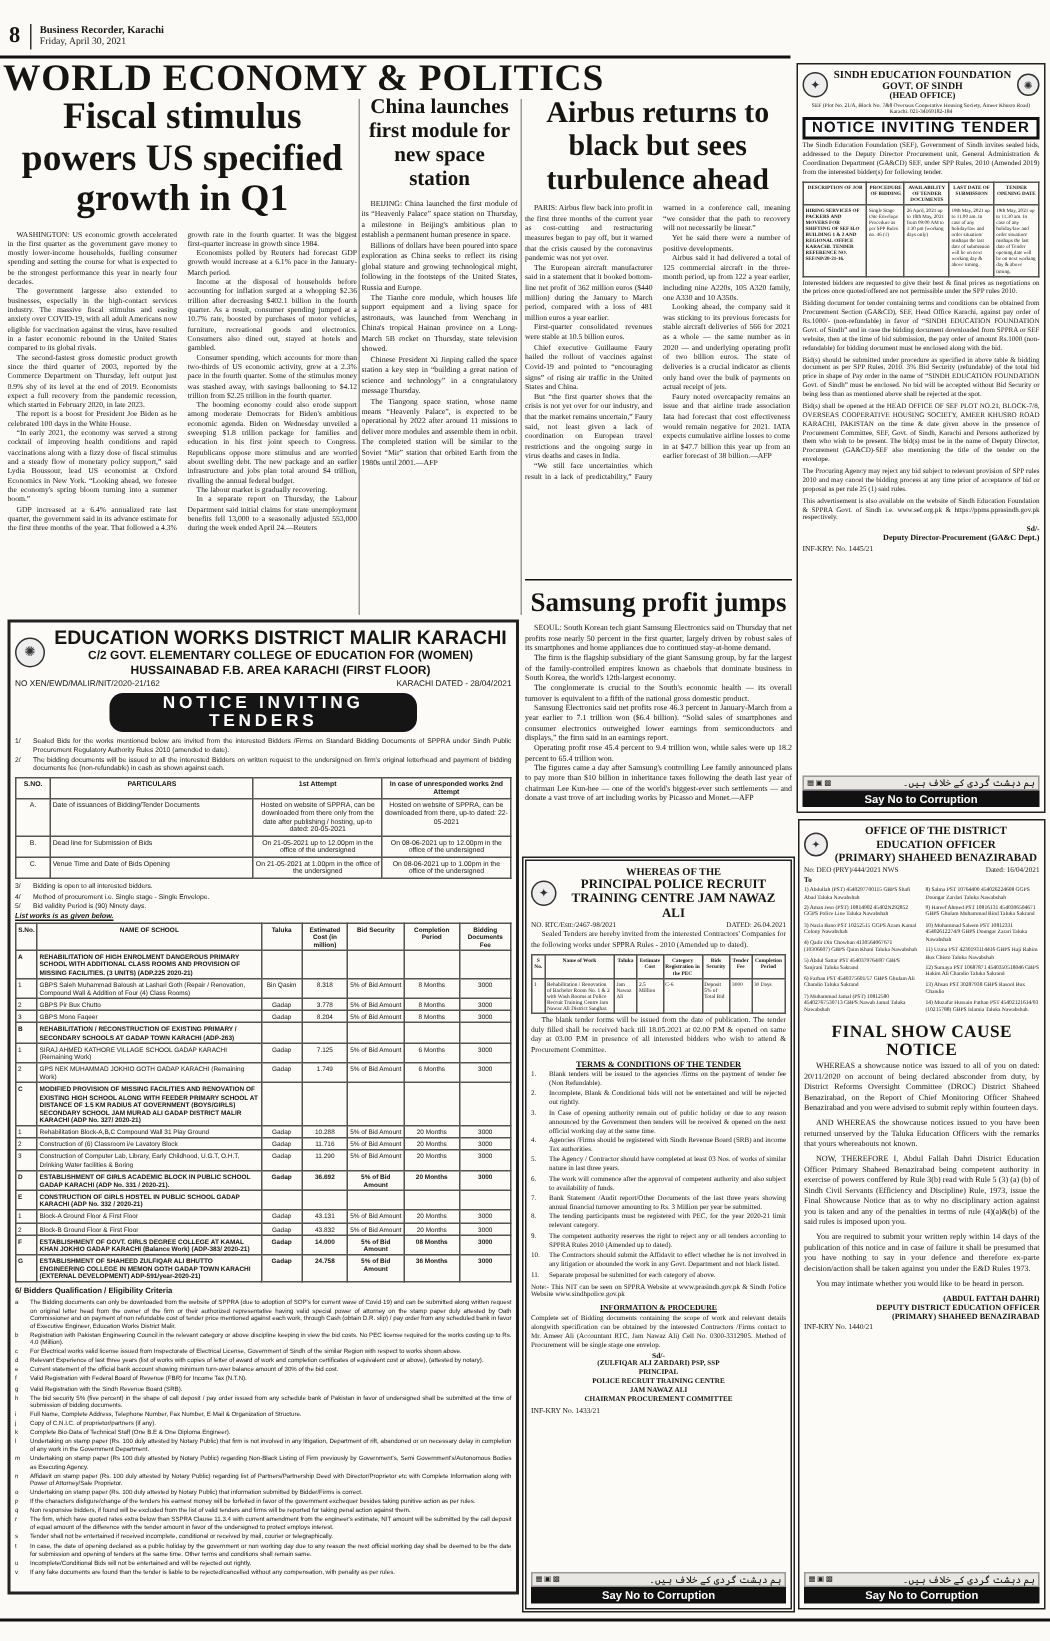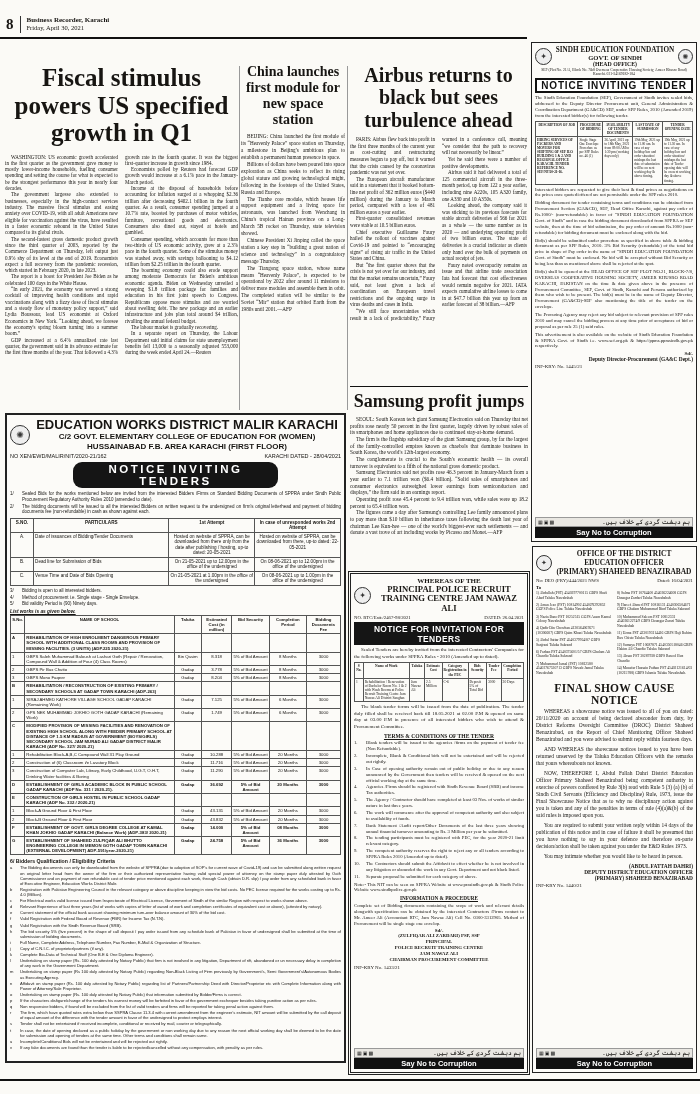--- a/index.html
+++ b/index.html
@@ -103,20 +103,21 @@
 <div class="sheet">
 
   <header class="abs masthead">
     <div class="pn">8</div>
     <div>
       <div class="pub-name">Business Recorder, Karachi</div>
       <div class="pub-date">Friday, April 30, 2021</div>
     </div>
   </header>
   <div class="abs mast-rule"></div>
+  <h1 class="abs section-title">WORLD ECONOMY &amp; POLITICS</h1>
 
   <div class="abs vrule" style="left:239px;top:66px;height:344px;"></div>
   <div class="abs vrule" style="left:347px;top:66px;height:344px;"></div>
 
   <article class="abs fiscal">
     <h2>Fiscal stimulus powers US specified growth in Q1</h2>
     <div class="article-body">
       <p>WASHINGTON: US economic growth accelerated in the first quarter as the government gave money to mostly lower-income households, fuelling consumer spending and setting the course for what is expected to be the strongest performance this year in nearly four decades.</p>
         <p>The government largesse also extended to businesses, especially in the high-contact services industry. The massive fiscal stimulus and easing anxiety over COVID-19, with all adult Americans now eligible for vaccination against the virus, have resulted in a faster economic rebound in the United States compared to its global rivals.</p>
         <p>The second-fastest gross domestic product growth since the third quarter of 2003, reported by the Commerce Department on Thursday, left output just 0.9% shy of its level at the end of 2019. Economists expect a full recovery from the pandemic recession, which started in February 2020, in late 2023.</p>
@@ -583,21 +584,20 @@
       <div class="nb-titles">
         <div class="t1">WHEREAS OF THE</div>
         <div class="t2">PRINCIPAL POLICE RECRUIT</div>
         <div class="t3">TRAINING CENTRE JAM NAWAZ ALI</div>
       </div>
     </div>
     <div class="refrow">
       <span>NO. RTC/Estt:/2467-98/2021</span>
       <span>DATED: 26.04.2021</span>
     </div>
-    <div class="blackbar police-bar">NOTICE FOR INVITATION FOR TENDERS</div>
     <p class="police-intro">Sealed Tenders are hereby invited from the interested Contractors' Companies for the following works under SPPRA Rules - 2010 (Amended up to dated).</p>
     <table class="police-table">
       <thead>
         <tr>
           <th>S No.</th>
             <th>Name of Work</th>
             <th>Taluka</th>
             <th>Estimate Cost</th>
             <th>Category Registration in the PEC</th>
             <th>Bids Security</th>

